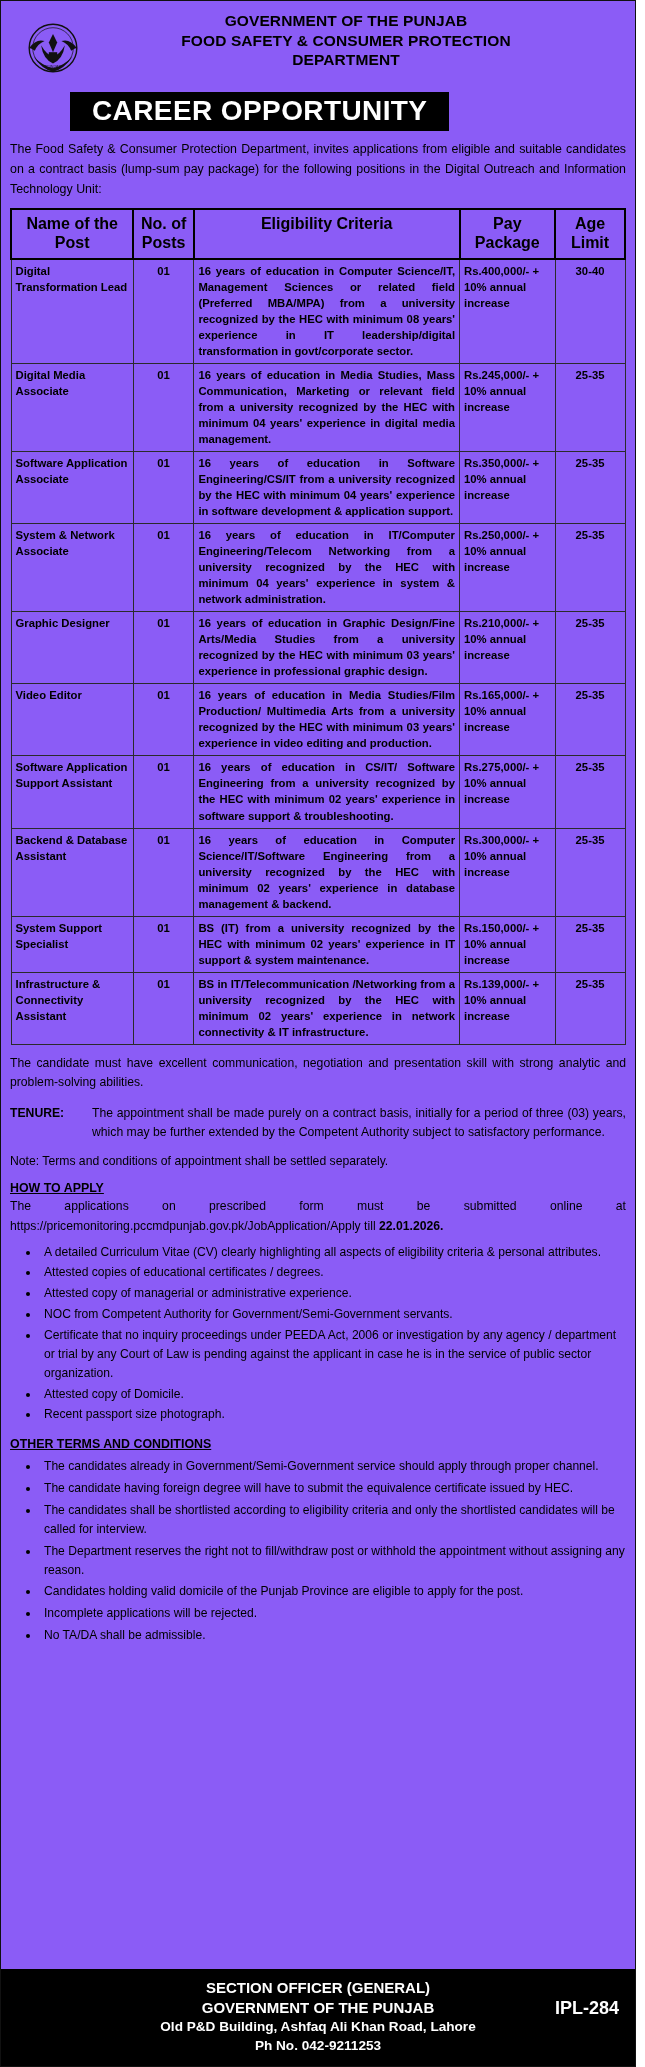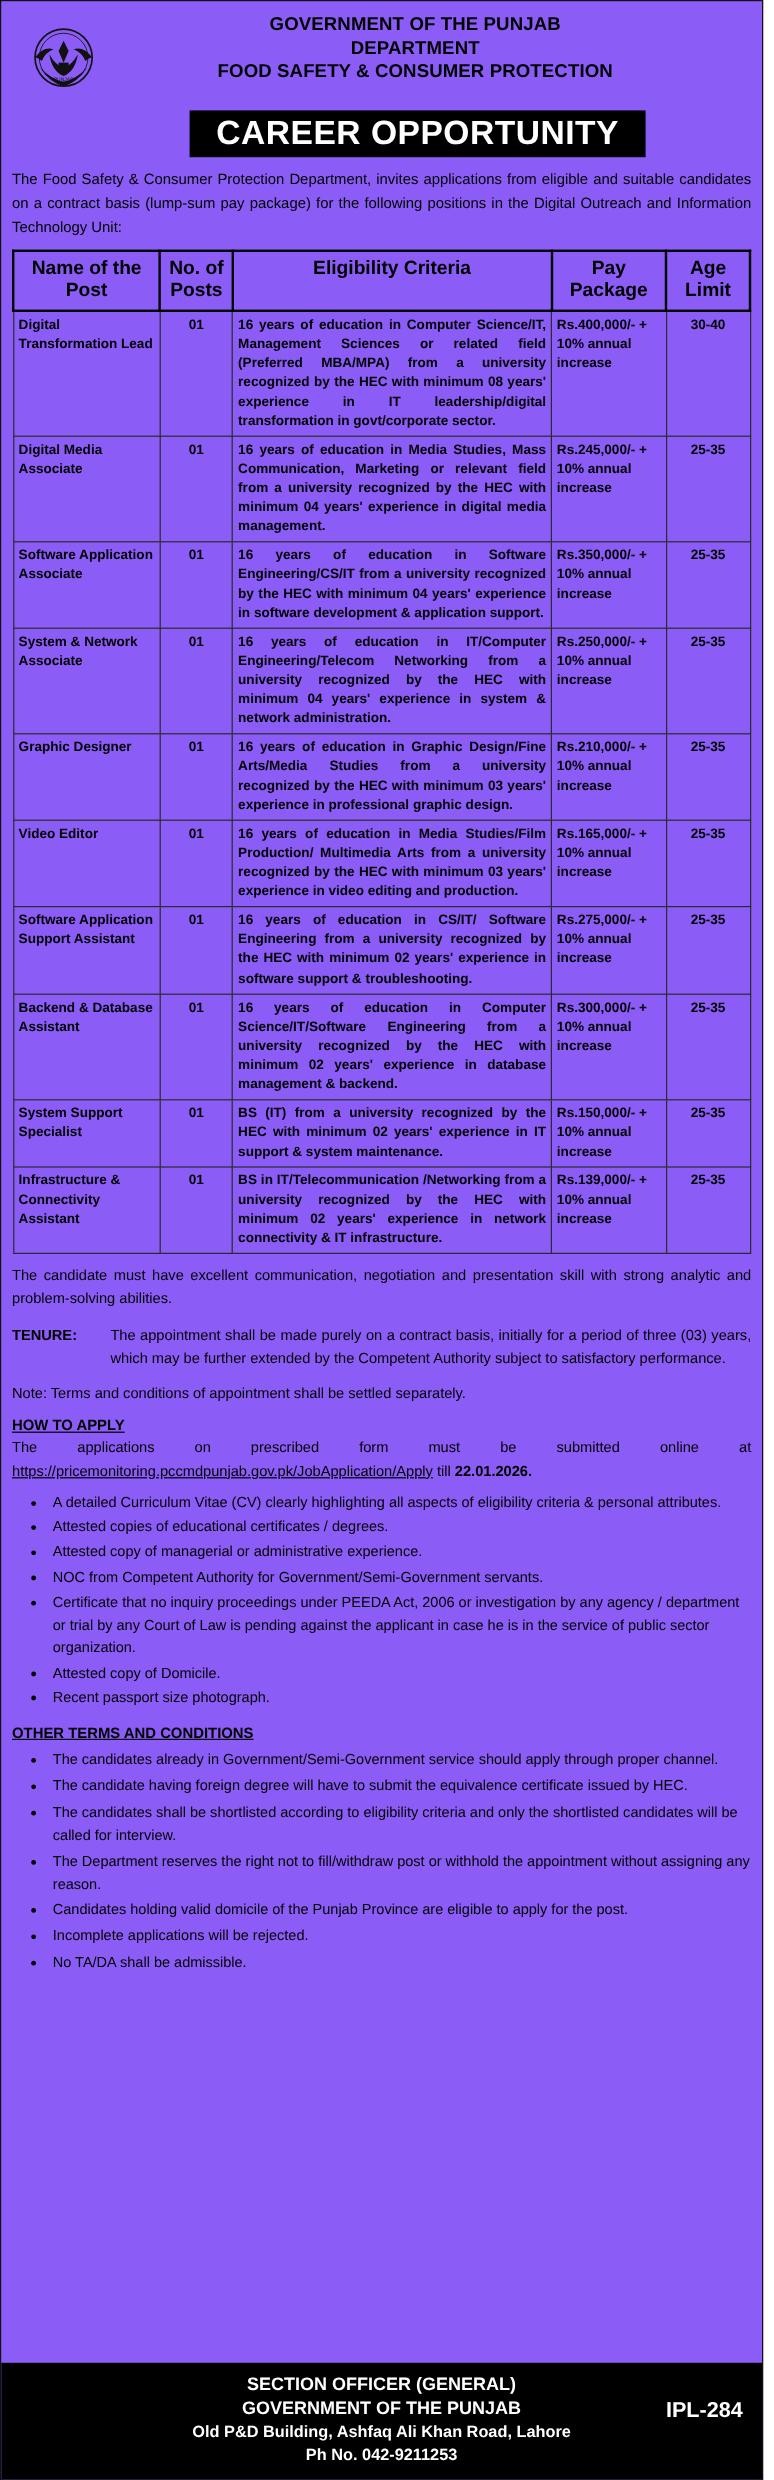--- a/index.html
+++ b/index.html
@@ -46,21 +46,21 @@
     font-weight: bold;
     font-size: 15.5px;
     line-height: 1.26;
     letter-spacing: .1px;
     white-space: nowrap;
   }
 
   
   .banner-wrap {
     display: flex;
-    justify-content: center;
+    justify-content: flex-start;
     margin: 7px 0 9px 0;
     padding-left: 60px;
   }
   .banner {
     background: #000;
     color: #fff;
     font-weight: bold;
     font-size: 28px;
     letter-spacing: .4px;
     padding: 4px 22px 6px 22px;
@@ -142,21 +142,20 @@
     margin-top: 13px;
     margin-bottom: 2px;
   }
   .apply-line {
     font-size: 12.2px;
     line-height: 1.62;
     text-align: justify;
     margin: 0;
   }
   .apply-line .url {
-    text-decoration: underline;
   }
   .apply-line .deadline {
     font-weight: bold;
   }
   ul.bullets {
     margin: 6px 0 0 0;
     padding-left: 30px;
     font-size: 12.1px;
     line-height: 1.56;
   }
@@ -215,22 +214,22 @@
           <path d="M33 46 q3 20 17 26 q14 -6 17 -26 q-8 14 -17 16 q-9 -2 -17 -16 Z" fill="#111"></path>
           <rect x="44" y="56" width="12" height="10" fill="#111"></rect>
           <path d="M16 50 q10 -14 22 -10 q-10 4 -14 14 q-5 -4 -8 -4 Z" fill="#111"></path>
           <path d="M84 50 q-10 -14 -22 -10 q10 4 14 14 q5 -4 8 -4 Z" fill="#111"></path>
           <path d="M22 62 q12 18 28 22 q16 -4 28 -22 q-14 14 -28 17 q-14 -3 -28 -17 Z" fill="#111"></path>
           <text x="50" y="78" font-size="6" text-anchor="middle" fill="#111" font-family="'Liberation Sans', sans-serif">PUNJAB</text>
         </svg>
       </div>
       <div class="org-titles">
         <div class="org-line">GOVERNMENT OF THE PUNJAB</div>
+        <div class="org-line">FOOD SAFETY &amp; CONSUMER PROTECTION</div>
         <div class="org-line">DEPARTMENT</div>
-        <div class="org-line">FOOD SAFETY &amp; CONSUMER PROTECTION</div>
       </div>
     </div>
 
     <div class="banner-wrap">
       <div class="banner">CAREER OPPORTUNITY</div>
     </div>
 
     <p class="intro">The Food Safety &amp; Consumer Protection Department, invites applications from eligible and suitable candidates on a contract basis (lump-sum pay package) for the following positions in the Digital Outreach and Information Technology Unit:</p>
 
     <table class="jobs">

